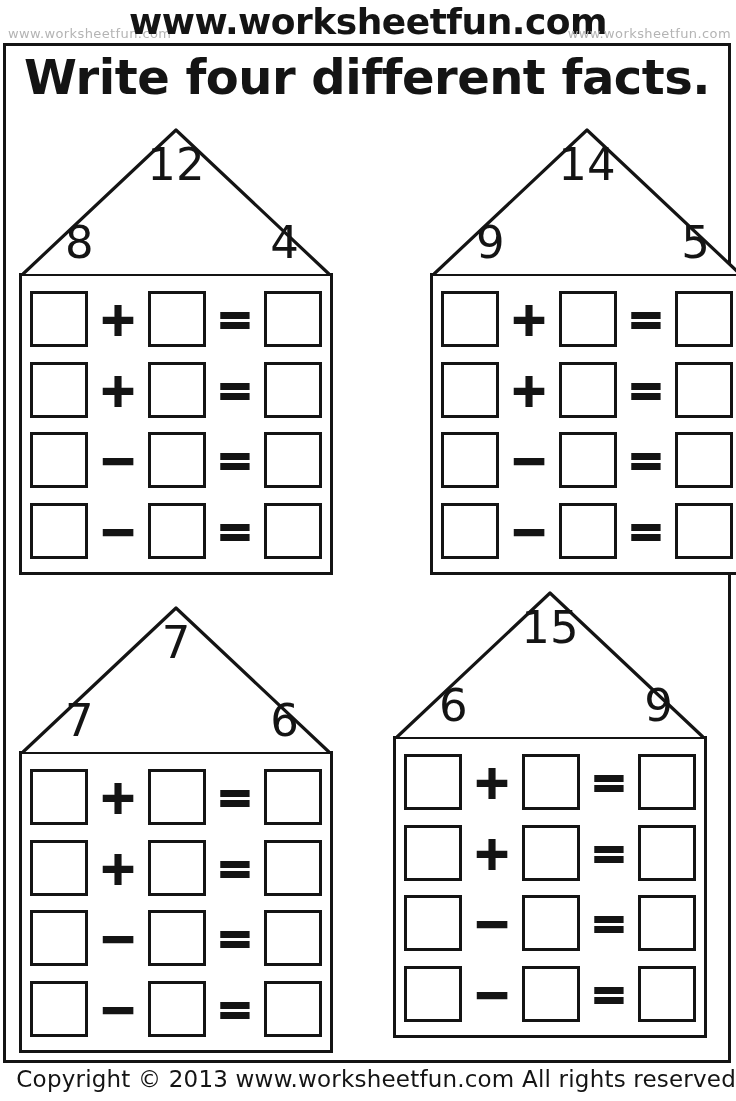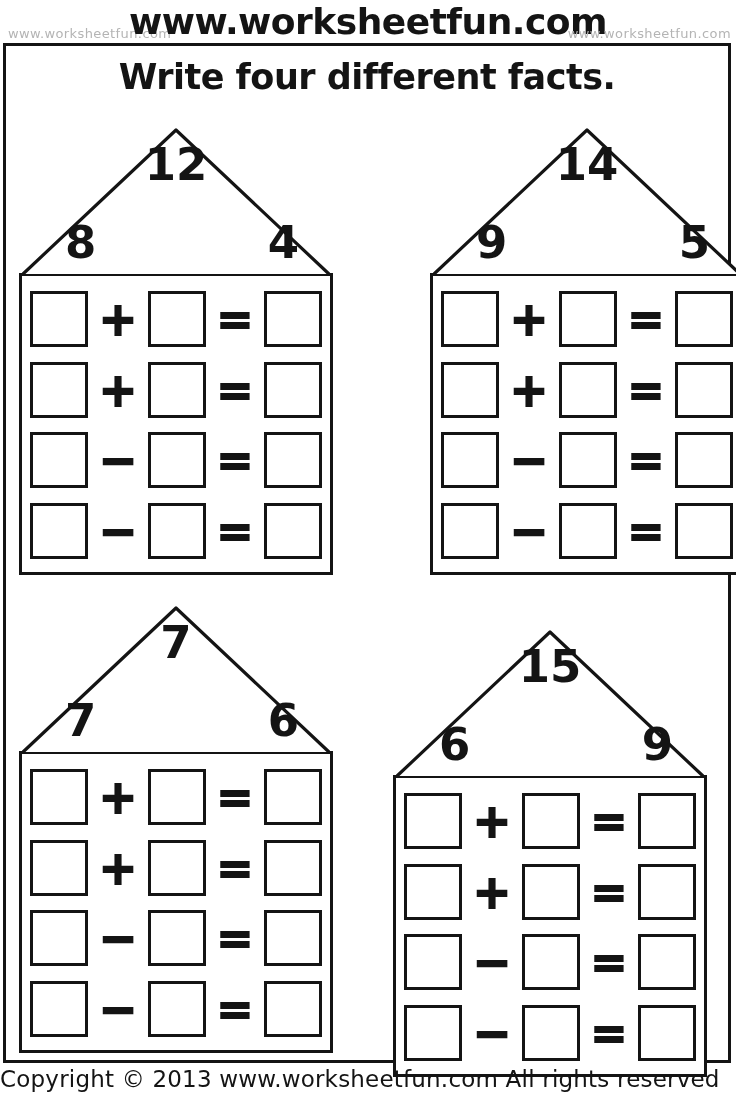--- a/index.html
+++ b/index.html
@@ -30,32 +30,32 @@
   .main-box {
     position:absolute;
     left:3px; top:43px;
     width:728px; height:1020px;
     border:3px solid #141414;
     background:#ffffff;
   }
   .sheet-title {
     position:absolute; top:3px; left:0; width:100%;
     text-align:center;
-    font-size:35px; font-weight:bold;
+    font-size:48px; font-weight:bold;
     letter-spacing:-.5px;
     line-height:56px;
   }
   .house { position:absolute; width:314px; height:449px; }
   .house-1 { left:13px;  top:80px;  }
   .house-2 { left:387px; top:80px;padding-left:37px;  }
   .house-3 { left:13px;  top:558px; }
-  .house-4 { left:387px; top:582px; }
+  .house-4 { left:387px; top:543px; }
   .roof { position:relative; width:314px; height:147px; }
   .roof svg { position:absolute; left:0; top:0; width:314px; height:150px; overflow:visible; }
-  .roof-num { position:absolute; font-size:45px; line-height:1; font-weight:700; }
+  .roof-num { position:absolute; font-size:45px; line-height:1; font-weight:400; }
   .num-apex  { top:16px; left:50%; transform:translateX(-50%); }
   .num-left  { bottom:8px; left:46px; }
   .num-right { bottom:8px; right:34px; }
   .hbody {
     width:314px; height:302px;
     border:3px solid #141414;
     background:#ffffff;
     display:flex; flex-direction:column;
     justify-content:space-between;
     padding:15px 8px 13px 8px;
@@ -74,21 +74,21 @@
   }
   .op, .eq {
     font-weight:bold;
     -webkit-text-stroke:1.8px #141414;
     line-height:56px;
   }
   .op { font-size:46px; }
   .eq { font-size:44px; }
   .footer {
     position:absolute; top:1066px; left:0; width:100%;
-    text-align:left;
+    text-align:right;
     font-size:23px;
     letter-spacing:.2px;
   }
 </style>
 </head>
 <body>
 
 <div class="wm wm-left">www.worksheetfun.com</div>
 <div class="brand">www.worksheetfun.com</div>
 <div class="wm wm-right">www.worksheetfun.com</div>

